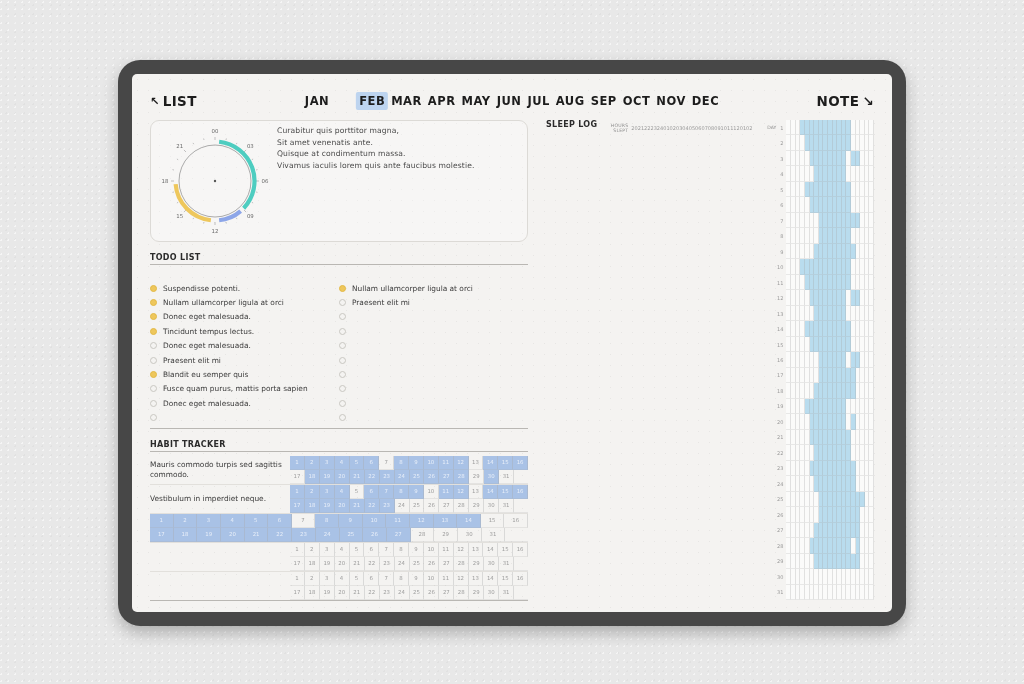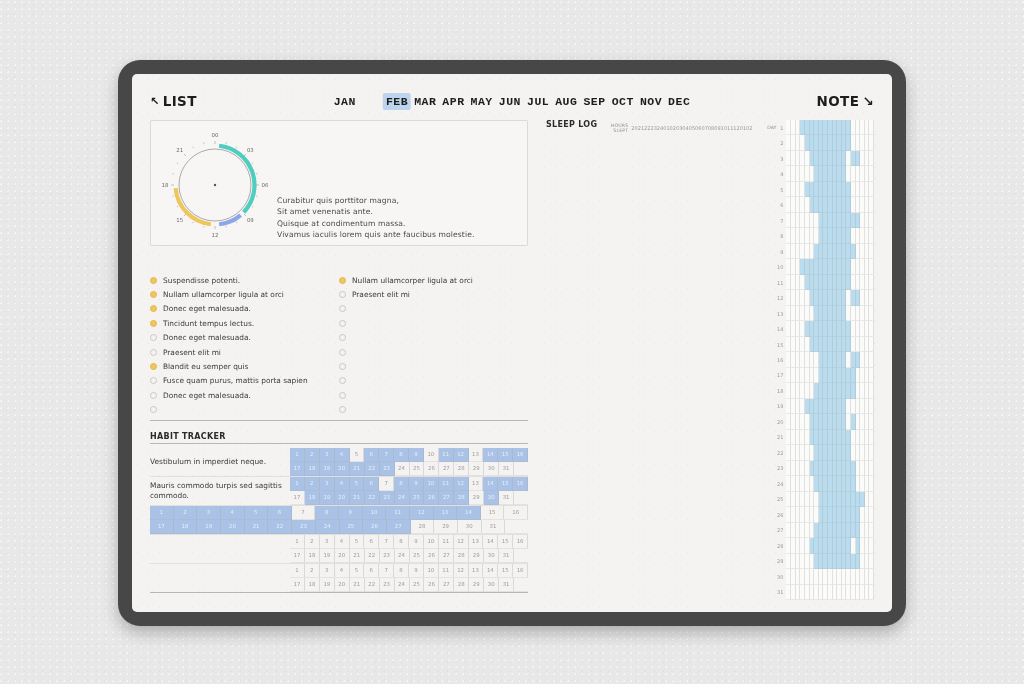--- a/index.html
+++ b/index.html
@@ -50,44 +50,44 @@
     position:relative; height:26px;
     display:flex; align-items:center;
   }
   .index{
     font-weight:bold; font-size:13.5px; letter-spacing:.4px;
     color:#1d1d1d; display:flex; align-items:center; gap:3px;
   }
   .index .arrow{ font-size:11px; }
   .months{
     position:absolute; left:50%; transform:translateX(-50%);
-    display:flex; align-items:flex-start;font-family:Liberation Mono, monospace;
+    display:flex; align-items:flex-start;
   }
   .months .m{
     font-size:11.5px; font-weight:bold; letter-spacing:.5px;
     color:#1d1d1d; padding:2px 3px; border-radius:2px;
   }
   .months .m.active{ background:#bdd4ef;margin-left:24px; }
   .note{
     position:absolute; right:0;
     font-weight:bold; font-size:13.5px; letter-spacing:.4px;
     color:#1d1d1d; display:flex; align-items:center; gap:3px;justify-content:center;
   }
 
   .body{ display:flex; gap:18px; margin-top:6px; height:calc(100% - 34px); }
   .col-l{ width:378px; display:flex; flex-direction:column; }
   .col-r{ flex:1; display:flex; flex-direction:row; }
 
   .hand{ font-family:"DejaVu Sans", sans-serif; }
 
   
   .card{
-    border:1px solid #dcdad6; border-radius:1px;
+    border:1px solid #dcdad6; border-radius:9px;
     background:rgba(255,255,255,.30);
-    height:126px; display:flex; align-items:flex-end; padding:4px 8px;
+    height:126px; display:flex; align-items:flex-start; padding:4px 8px;
   }
   .dial-wrap{ width:112px; height:112px; position:relative; flex:none; }
   .dial-txt{
     font-size:7.6px; color:#4a4a4a; line-height:11.6px;
     padding-left:6px; letter-spacing:.1px;
   }
 
   
   .sec-h{
     font-size:8px; font-weight:bold; letter-spacing:.3px;
@@ -240,20 +240,21 @@
         </div>
         <div class="dial-txt hand">
                 <div>Curabitur quis porttitor magna,</div>
                 <div>Sit amet venenatis ante.</div>
                 <div>Quisque at condimentum massa.</div>
                 <div>Vivamus iaculis lorem quis ante faucibus molestie.</div>
               </div>
       </div>
 
       <div class="sec">
+        <div class="sec-h">TODO LIST</div>
         <div class="todo-cols">
           <div class="todo-col" id="todo-left">
                   <div class="todo-row">
                     <span class="bullet on"></span>
                     <span class="t hand">Suspendisse potenti.</span>
                   </div>
                   <div class="todo-row">
                     <span class="bullet on"></span>
                     <span class="t hand">Nullam ullamcorper ligula at orci</span>
                   </div>
@@ -332,20 +333,61 @@
                     <span class="t hand"></span>
                   </div>
                 </div>
         </div>
         <div class="todo-rule"></div>
       </div>
 
       <div class="sec">
         <div class="sec-h">HABIT TRACKER</div>
         <div class="habit" id="habit-rows">
+                <div class="habit-row">
+                  <div class="habit-name hand">Mauris commodo turpis sed sagittis commodo.</div>
+                  <div class="habit-grid">
+                    <div class="habit-line">
+                      <div class="hc on">1</div>
+                      <div class="hc on">2</div>
+                      <div class="hc on">3</div>
+                      <div class="hc on">4</div>
+                      <div class="hc on">5</div>
+                      <div class="hc on">6</div>
+                      <div class="hc">7</div>
+                      <div class="hc on">8</div>
+                      <div class="hc on">9</div>
+                      <div class="hc on">10</div>
+                      <div class="hc on">11</div>
+                      <div class="hc on">12</div>
+                      <div class="hc">13</div>
+                      <div class="hc on">14</div>
+                      <div class="hc on">15</div>
+                      <div class="hc on">16</div>
+                    </div>
+                    <div class="habit-line">
+                      <div class="hc">17</div>
+                      <div class="hc on">18</div>
+                      <div class="hc on">19</div>
+                      <div class="hc on">20</div>
+                      <div class="hc on">21</div>
+                      <div class="hc on">22</div>
+                      <div class="hc on">23</div>
+                      <div class="hc on">24</div>
+                      <div class="hc on">25</div>
+                      <div class="hc on">26</div>
+                      <div class="hc on">27</div>
+                      <div class="hc on">28</div>
+                      <div class="hc">29</div>
+                      <div class="hc on">30</div>
+                      <div class="hc">31</div>
+                      <div class="hc blank"></div>
+                    </div>
+                  </div>
+                </div>
                 <div class="habit-row">
                   <div class="habit-name hand">Vestibulum in imperdiet neque.</div>
                   <div class="habit-grid">
                     <div class="habit-line">
                       <div class="hc on">1</div>
                       <div class="hc on">2</div>
                       <div class="hc on">3</div>
                       <div class="hc on">4</div>
                       <div class="hc">5</div>
                       <div class="hc on">6</div>
@@ -374,61 +416,20 @@
                       <div class="hc">27</div>
                       <div class="hc">28</div>
                       <div class="hc">29</div>
                       <div class="hc">30</div>
                       <div class="hc">31</div>
                       <div class="hc blank"></div>
                     </div>
                   </div>
                 </div>
                 <div class="habit-row">
-                  <div class="habit-name hand">Mauris commodo turpis sed sagittis commodo.</div>
-                  <div class="habit-grid">
-                    <div class="habit-line">
-                      <div class="hc on">1</div>
-                      <div class="hc on">2</div>
-                      <div class="hc on">3</div>
-                      <div class="hc on">4</div>
-                      <div class="hc on">5</div>
-                      <div class="hc on">6</div>
-                      <div class="hc">7</div>
-                      <div class="hc on">8</div>
-                      <div class="hc on">9</div>
-                      <div class="hc on">10</div>
-                      <div class="hc on">11</div>
-                      <div class="hc on">12</div>
-                      <div class="hc">13</div>
-                      <div class="hc on">14</div>
-                      <div class="hc on">15</div>
-                      <div class="hc on">16</div>
-                    </div>
-                    <div class="habit-line">
-                      <div class="hc">17</div>
-                      <div class="hc on">18</div>
-                      <div class="hc on">19</div>
-                      <div class="hc on">20</div>
-                      <div class="hc on">21</div>
-                      <div class="hc on">22</div>
-                      <div class="hc on">23</div>
-                      <div class="hc on">24</div>
-                      <div class="hc on">25</div>
-                      <div class="hc on">26</div>
-                      <div class="hc on">27</div>
-                      <div class="hc on">28</div>
-                      <div class="hc">29</div>
-                      <div class="hc on">30</div>
-                      <div class="hc">31</div>
-                      <div class="hc blank"></div>
-                    </div>
-                  </div>
-                </div>
-                <div class="habit-row">
                   <div class="habit-grid">
                     <div class="habit-line">
                       <div class="hc on">1</div>
                       <div class="hc on">2</div>
                       <div class="hc on">3</div>
                       <div class="hc on">4</div>
                       <div class="hc on">5</div>
                       <div class="hc on">6</div>
                       <div class="hc">7</div>
                       <div class="hc on">8</div>

